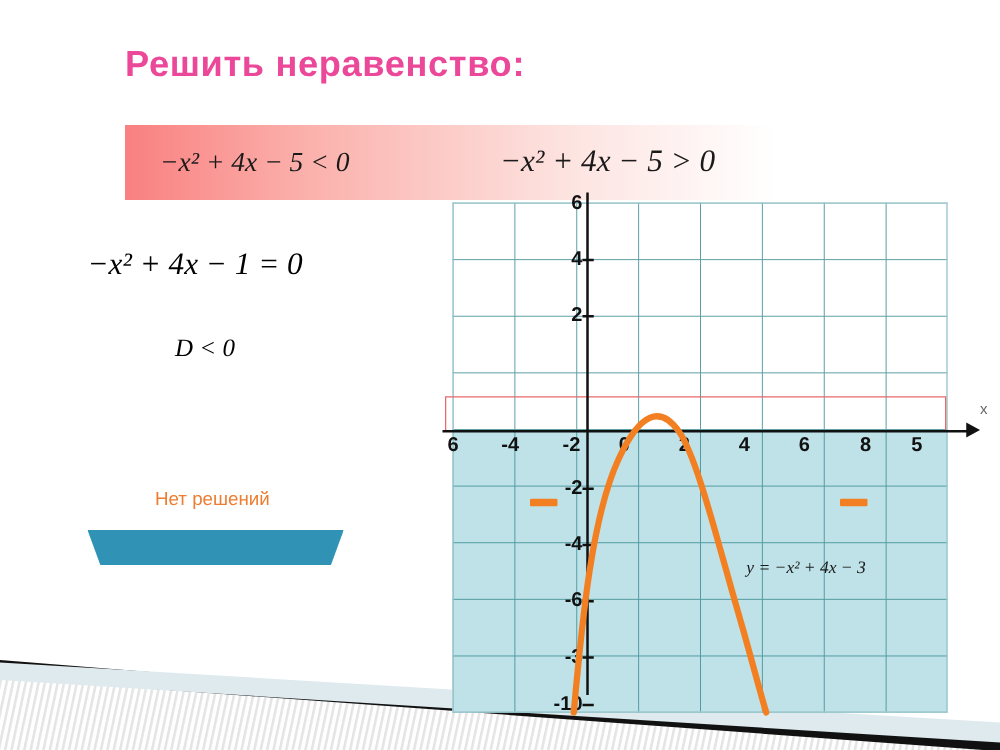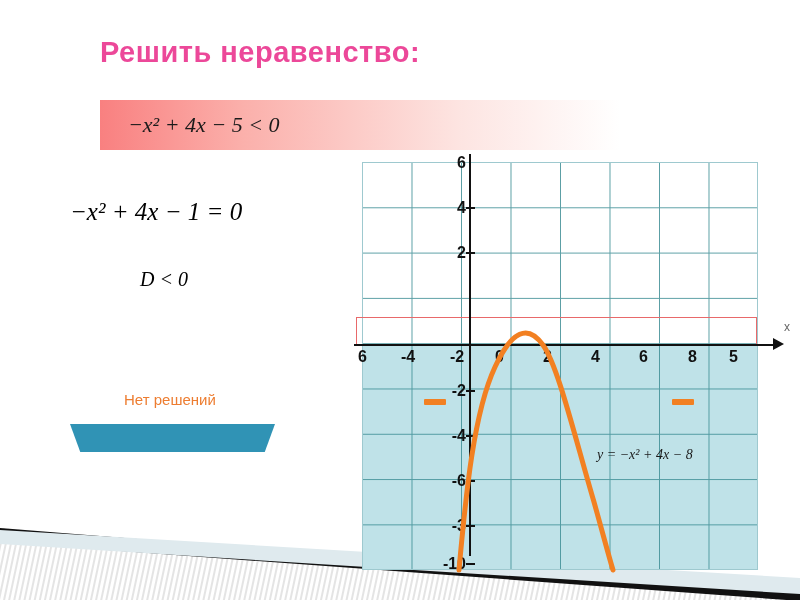--- a/index.html
+++ b/index.html
@@ -15,21 +15,21 @@
   
   .title{
     position:absolute;left:100px;top:36px;
     font-family:"Liberation Sans", sans-serif;
     font-size:29px;font-weight:bold;color:#ec4899;
     letter-spacing:.5px;white-space:nowrap;
   }
 
   
   .pink-band{
-    position:absolute;left:100px;top:100px;width:650px;height:50px;
+    position:absolute;left:100px;top:100px;width:650px;height:60px;
     background:linear-gradient(to right,#f98080 0%,#fbb0ab 22%,#fde4e1 55%,#ffffff 80%,#ffffff 100%);
   }
   .pink-band .eq{
     position:absolute;top:50%;transform:translateY(-50%);
     color:#1a1a1a;white-space:nowrap;
   }
   .eq-left{left:28px;}
   .eq-right{left:300px;}
 
   
@@ -127,20 +127,23 @@
 </head>
 <body>
 
 <div id="slide">
 
   <div class="title">Решить неравенство:</div>
 
   <div class="pink-band">
     <div class="eq eq-left math m22">
       <span>−x² + 4x − 5 &lt; 0</span>
+    </div>
+    <div class="eq eq-right math m24">
+      <span>−x² + 4x − 5 &gt; 0</span>
     </div>
   </div>
 
   <div class="eq-solve math m24">
     <span>−x² + 4x − 1 = 0</span>
   </div>
   <div class="eq-disc math m20">
     <span>D &lt; 0</span>
   </div>
 
@@ -201,17 +204,17 @@
     <div class="tick ytick-wrap" style="top:393px">-10</div>
 
     <svg class="curve" viewBox="0 0 396 408" preserveAspectRatio="none">
       <path d="M 97,408 C 104,330 112,250 133,205 C 150,168 166,162 181,183 C 196,204 212,272 232,340 C 241,372 247,395 251,408" fill="none" stroke="#f28022" stroke-width="5" stroke-linecap="round"></path>
     </svg>
 
     <div class="minus minus-left"></div>
     <div class="minus minus-right"></div>
 
     <div class="fn-label math m14">
-      <span>y = −x² + 4x − 8</span>
+      <span>y = −x² + 4x − 3</span>
     </div>
   </div>
 
 </div>
 
 </body></html>

